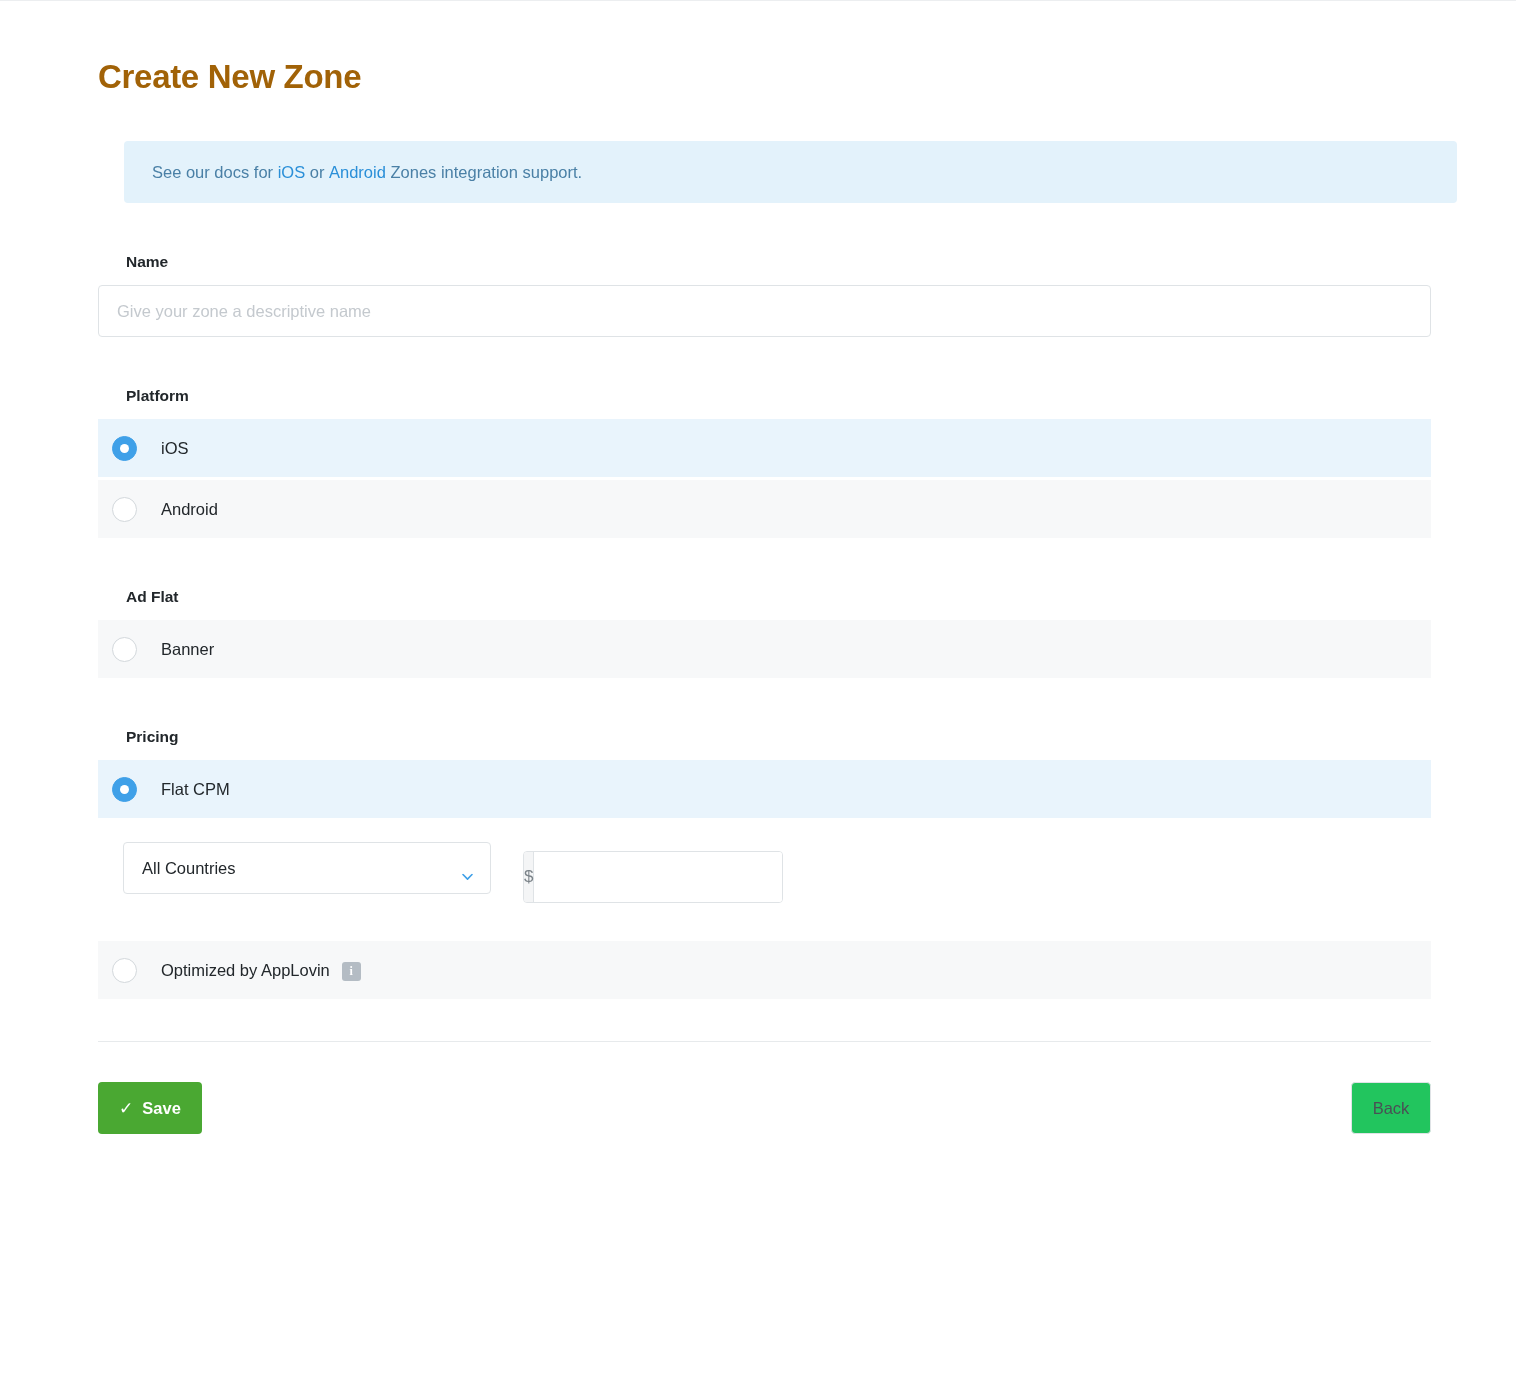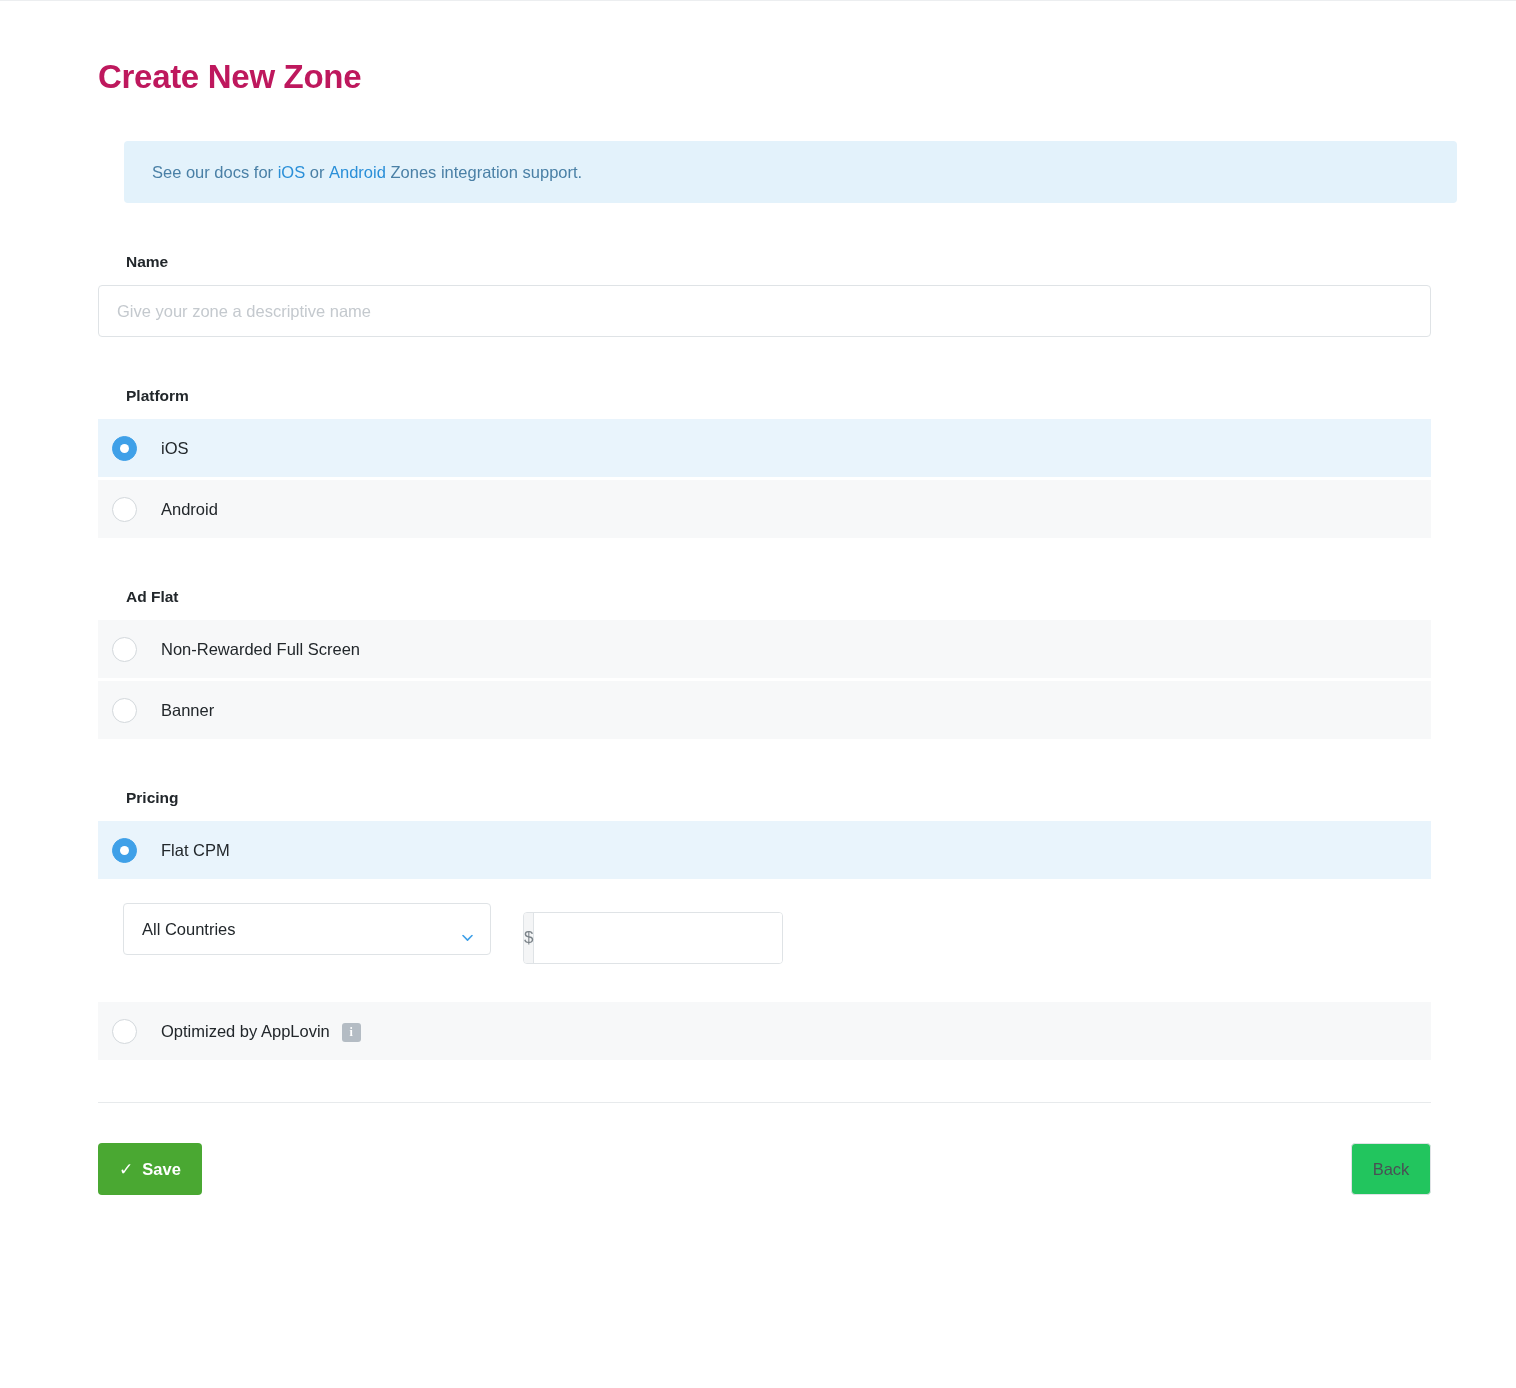--- a/index.html
+++ b/index.html
@@ -24,21 +24,21 @@
     background: #eceef0;
   }
   .content {
     padding: 58px 85px 0 98px;
   }
   h1.page-title {
     font-size: 33px;
     font-weight: bold;
     letter-spacing: -0.3px;
     margin: 0 0 0 0;
-    color: #be185d;
+    color: #a16207;
   }
   .notice {
     margin-top: 45px;
     background: #e3f2fb;
     border-radius: 4px;
     height: 62px;
     display: flex;
     align-items: center;
     padding: 0 28px;
     width: 1333px;
@@ -260,24 +260,20 @@
       <div class="radio-row">
         <span class="radio-outer"></span>
         <span class="radio-label">Android</span>
       </div>
     </div>
 
     <div class="field-label">Ad Flat</div>
     <div class="radio-group">
       <div class="radio-row">
         <span class="radio-outer"></span>
-        <span class="radio-label">Non-Rewarded Full Screen</span>
-      </div>
-      <div class="radio-row">
-        <span class="radio-outer"></span>
         <span class="radio-label">Banner</span>
       </div>
     </div>
 
     <div class="field-label">Pricing</div>
     <div class="radio-group">
       <div class="radio-row selected">
         <span class="radio-outer">
             <span class="radio-dot"></span>
           </span>

